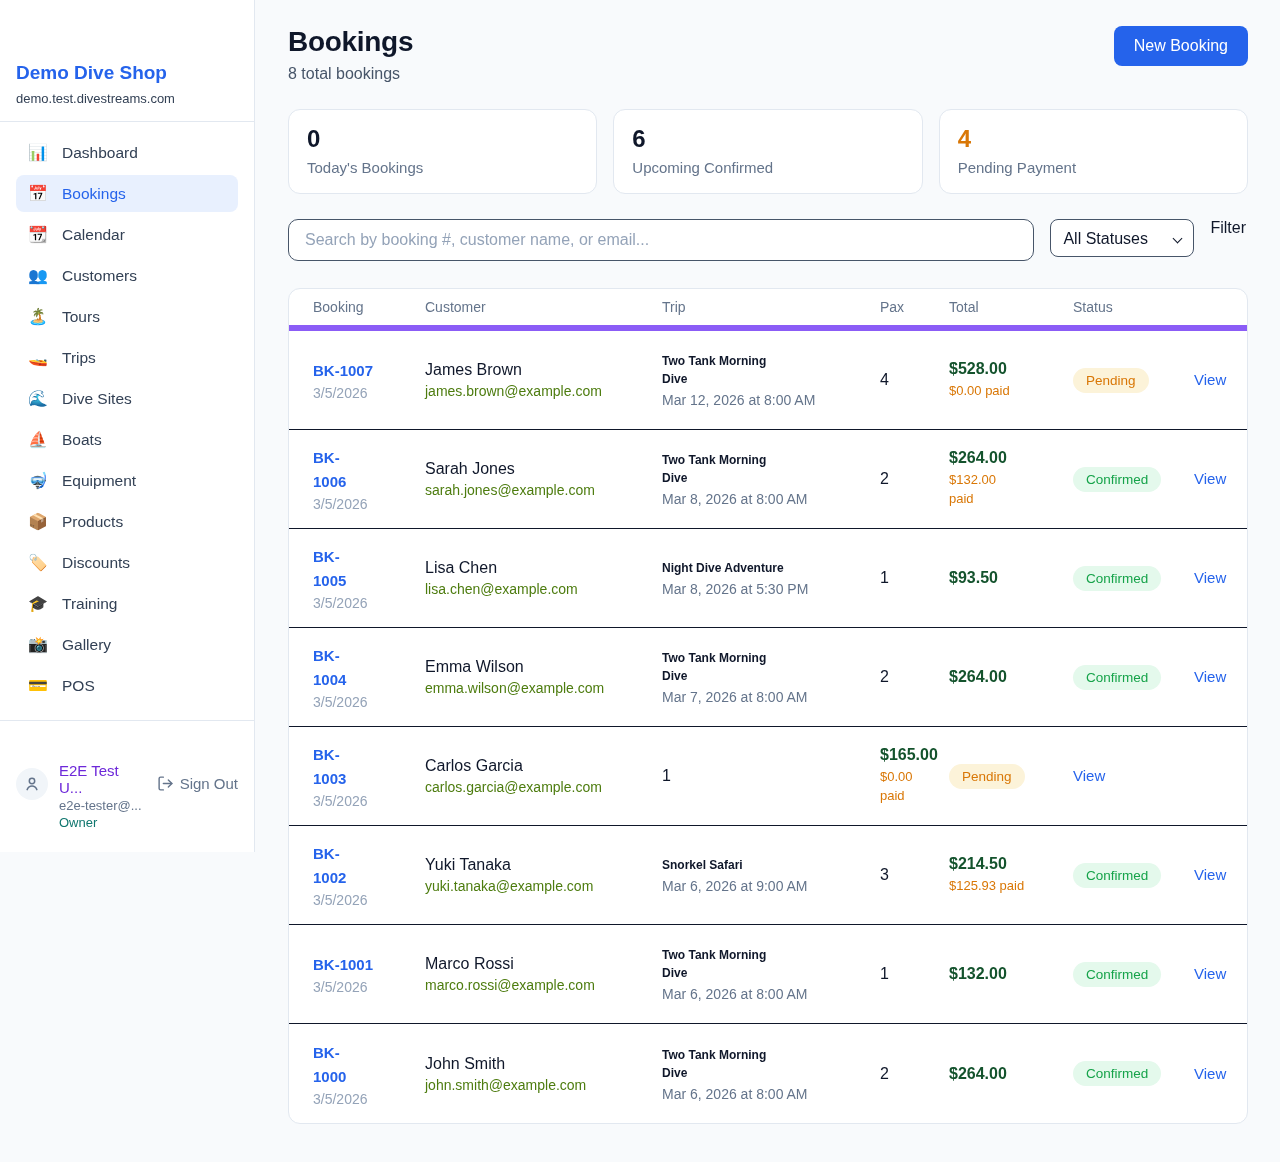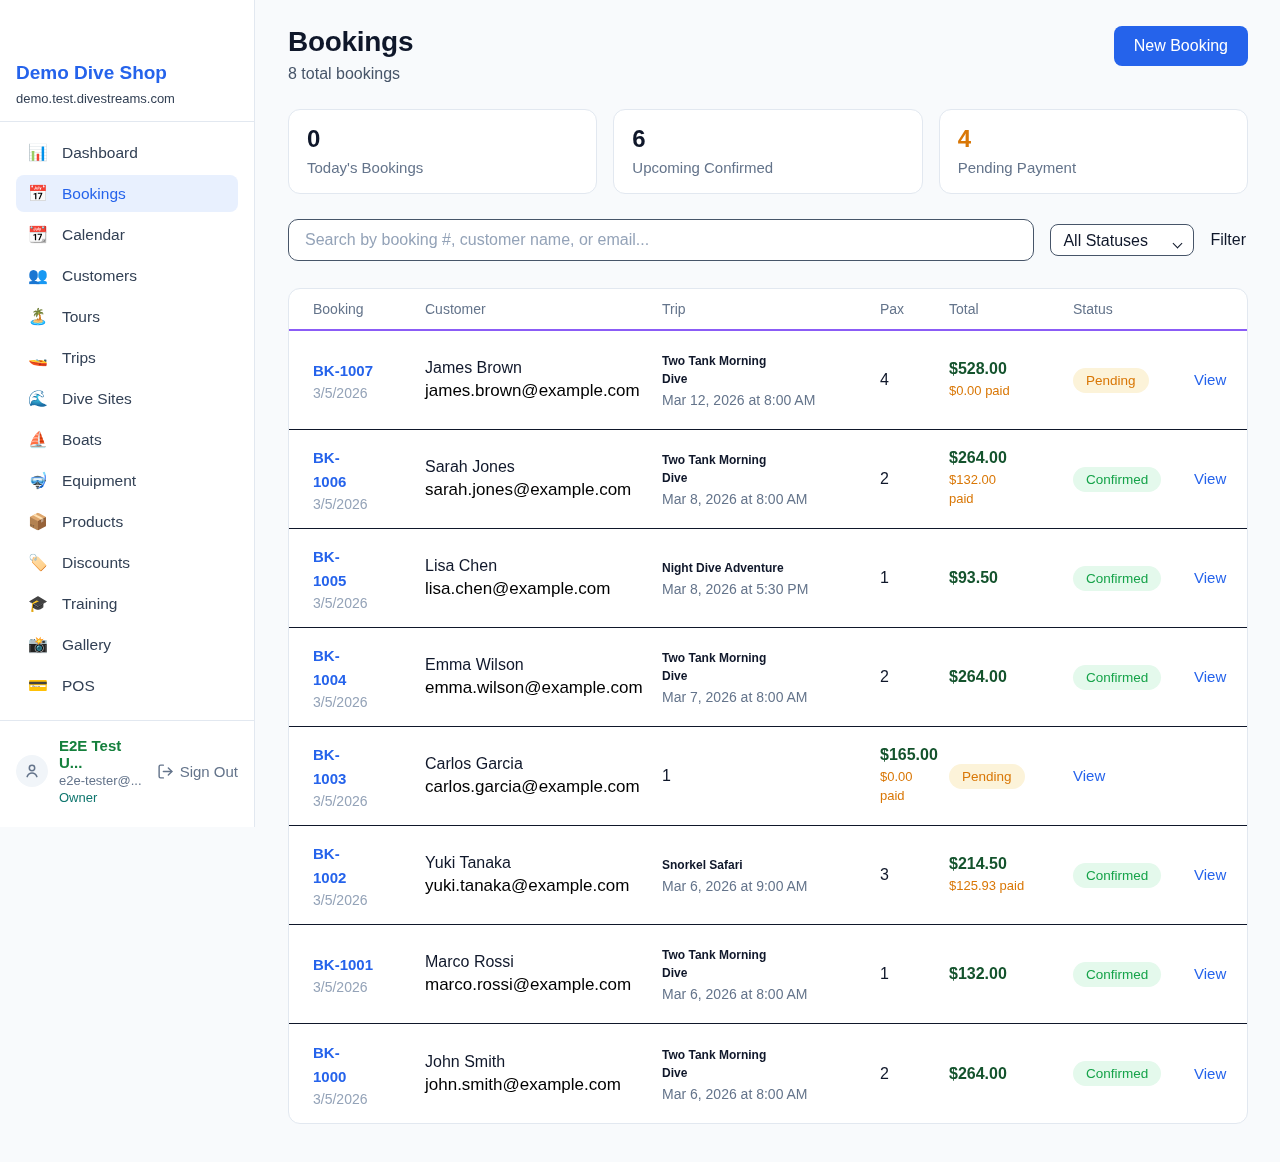--- a/index.html
+++ b/index.html
@@ -29,21 +29,21 @@
   .nav-icon { width:20px; font-size:16px; text-align:center; flex:0 0 20px; }
   .user-section {
     border-top:1px solid #e2e8f0; margin-top:8px;
     padding:16px 16px 22px; display:flex; align-items:center; gap:11px;
   }
   .avatar {
     width:32px; height:32px; border-radius:50%; background:#f1f5f9;
     display:flex; align-items:center; justify-content:center; flex:0 0 32px;
   }
   .user-info { min-width:0; }
-  .user-name { font-size:15px; font-weight:700; color:#15803d; }
+  .user-name { font-size:15px; font-weight:400; color:#6d28d9;margin-top:25px; }
   .user-email { font-size:13px; color:#64748b; margin-top:2px; }
   .user-role { font-size:13px; color:#0f766e; margin-top:2px; }
   .sign-out {
     margin-left:auto; display:flex; align-items:center; gap:6px;
     color:#64748b; font-size:15px; cursor:pointer; white-space:nowrap;
   }
 
   
   .main { flex:1; padding:26px 32px 29px 33px; min-width:0; }
   .page-header { display:flex; justify-content:space-between; align-items:flex-start; margin-bottom:26px; }
@@ -56,30 +56,30 @@
   }
 
   .stats-row { display:flex; gap:16px; margin-bottom:25px; }
   .stat-card {
     flex:1; background:#ffffff; border:1px solid #e2e8f0; border-radius:12px;
     padding:15px 18px 17px;
   }
   .stat-value { font-size:24px; font-weight:700; color:#0f172a; }
   .stat-label { font-size:15px; color:#64748b; margin-top:6px; }
 
-  .filter-row { display:flex; align-items:center; gap:16px; margin-bottom:27px; }
+  .filter-row { display:flex; gap:16px; margin-bottom:27px; }
   .search-input {
     flex:1; height:42px; border:1px solid #475569; border-radius:10px;
     padding:0 16px; font-size:16px; background:#ffffff; color:#0f172a;
     font-family:"Liberation Sans", sans-serif; outline:none;
   }
   .search-input::placeholder { color:#94a3b8; }
   .select-wrap { position:relative; }
   .status-select {
-    height:32px; width:144px; border:1px solid #475569; border-radius:8px;
+    height:38px; width:144px; border:1px solid #475569; border-radius:8px;
     background:#ffffff; font-size:16px; color:#0f172a; padding:0 30px 0 12px;
     appearance:none; -webkit-appearance:none; -moz-appearance:none;
     font-family:"Liberation Sans", sans-serif; cursor:pointer; outline:none;
   }
   .select-chevron {
     position:absolute; right:13px; top:16px; width:7px; height:7px;
     border-right:1.8px solid #0f172a; border-bottom:1.8px solid #0f172a;
     transform:rotate(45deg); pointer-events:none;
   }
   .filter-label { font-size:16px; color:#0f172a; cursor:pointer; padding-right:2px; }
@@ -88,37 +88,37 @@
   .table-card {
     background:#ffffff; border:1px solid #e2e8f0; border-radius:12px;
     overflow:hidden;
   }
   .thead, .trow {
     display:grid;
     grid-template-columns:112px 237px 218px 69px 124px 121px 1fr;
     padding:0 24px;
   }
   .thead {
-    border-bottom:2px solid #8b5cf6;
+    border-bottom:6px solid #8b5cf6;
     align-items:center; height:42px;
   }
   .th { font-size:14px; color:#64748b; }
   .trow {
     align-items:center; min-height:99px; padding-top:14px; padding-bottom:14px;
     border-bottom:1px solid #0f172a;
   }
   .trow:last-child { border-bottom:none; }
   .cell { padding-right:10px; }
   .bk-link {
     color:#2563eb; font-weight:700; font-size:15px; text-decoration:none;
     white-space:pre-line; line-height:1.6; cursor:pointer; display:inline-block;
   }
   .bk-date { color:#94a3b8; font-size:14px; margin-top:2px; }
   .cust-name { font-size:16px; font-weight:500; color:#0f172a; }
-  .cust-email { font-size:17px; color:#000000; margin-top:4px; }
+  .cust-email { font-size:14px; color:#4d7c0f; margin-top:4px; }
   .trip-name { font-size:12px; font-weight:600; color:#0f172a; white-space:pre-line; line-height:1.5; }
   .trip-date { font-size:14px; color:#64748b; margin-top:4px; }
   .c-pax { font-size:16px; color:#0f172a; }
   .total-amt { font-size:16px; font-weight:700; color:#14532d; }
   .paid-amt { font-size:13px; color:#d97706; margin-top:4px; white-space:pre-line; line-height:1.45; }
   .badge {
     display:inline-block; font-size:13.5px; padding:5px 13px; border-radius:999px;
   }
   .badge.pending { background:#fcf3d9; color:#d97706; }
   .badge.confirmed { background:#e4f9ec; color:#16a34a; }

